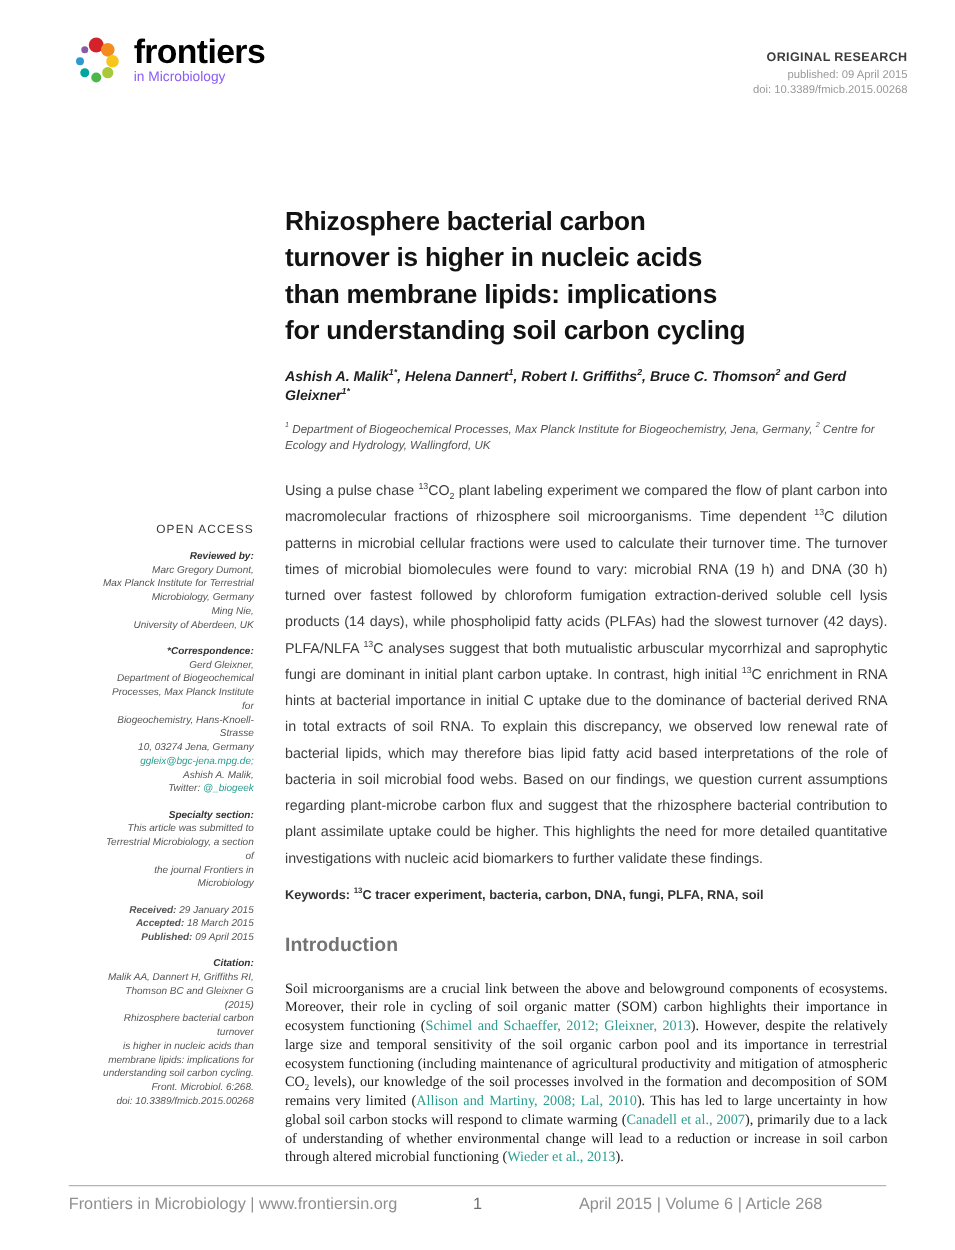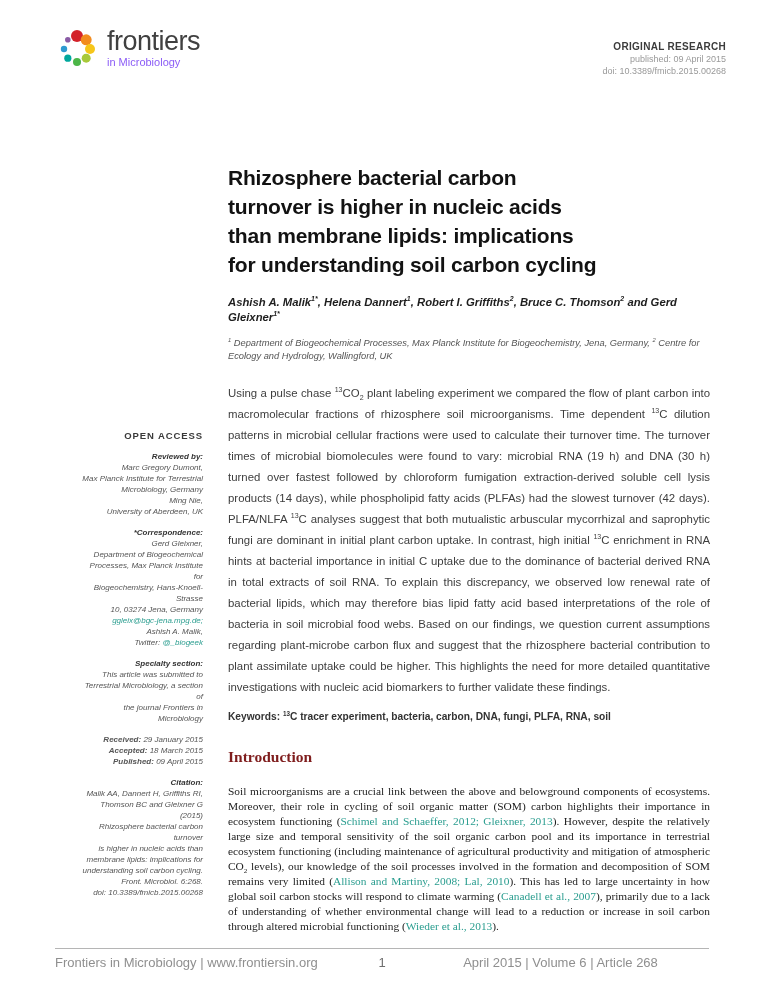--- a/index.html
+++ b/index.html
@@ -2,45 +2,45 @@
 <html style="--accent: #2a9d8f;"><head>
 <meta charset="utf-8">
 <style>
   html,body{margin:0;padding:0;background:#ffffff;}
   .page{position:relative;width:764px;height:1000px;background:#fff;overflow:hidden;
         font-family:"Liberation Sans", sans-serif;color:#222;}
 
   
   .header-logo{position:absolute;left:54px;top:26px;display:flex;align-items:center;gap:7px;}
   .logo-dots{width:46px;height:46px;flex:0 0 auto;}
-  .logo-text .line1{font-size:27px;font-weight:400;color:#404040;line-height:26px;letter-spacing:-0.5px;}
+  .logo-text .line1{font-size:27px;font-weight:700;color:#000000;line-height:26px;letter-spacing:-0.5px;}
   .logo-text .line2{font-size:11px;color:#8b5cf6;line-height:17px;}
   .header-meta{position:absolute;right:38px;top:40px;text-align:right;}
   .header-meta .type{font-size:10px;font-weight:700;color:#3c3c3c;letter-spacing:0.3px;line-height:13px;}
   .header-meta .pub,.header-meta .doi{font-size:9px;color:#999;line-height:12px;}
 
   
   .main{position:absolute;left:228px;top:163px;width:482px;}
   .title{font-size:21px;line-height:29px;font-weight:700;color:#121212;
          letter-spacing:-0.2px;margin:0 0 16px 0;}
   .authors{font-size:11.3px;font-weight:700;font-style:italic;color:#1e1e1e;
            line-height:15px;margin-bottom:12px;}
   .affiliations{font-size:9.3px;font-style:italic;color:#555;line-height:13px;margin-bottom:20px;}
   .abstract{font-size:11.4px;line-height:21px;color:#3d3d3d;text-align:justify;margin-bottom:12px;}
   .keywords{font-size:10.2px;font-weight:700;color:#333;line-height:14px;margin-bottom:24px;}
-  .section-heading{font-size:15.5px;font-weight:700;color:#7f1d1d;margin:0 0 11px 0;font-family:Liberation Serif, serif;}
+  .section-heading{font-size:15.5px;font-weight:700;color:#737373;margin:0 0 11px 0;}
   .body-para{font-family:"Liberation Serif", serif;font-size:11.4px;line-height:15px;
              color:#1c1c1c;text-align:justify;margin-top:18px;}
 
   
   .sidebar{position:absolute;left:80px;width:123px;top:418px;text-align:right;
            font-style:italic;font-size:8px;line-height:11px;color:#555;}
   .sb-section{margin-bottom:10px;}
-  .sb-oa{font-style:normal;font-weight:700;font-size:9.5px;color:#3a3a3a;
-         letter-spacing:0.9px;margin-bottom:4px;margin-top:12px;}
+  .sb-oa{font-style:normal;font-weight:400;font-size:9.5px;color:#3a3a3a;
+         letter-spacing:0.9px;margin-bottom:4px;}
   .sb-label{font-weight:700;color:#333;}
   .sb-line{min-height:11px;}
 
   
   .footer{position:absolute;left:55px;width:654px;top:948px;border-top:1px solid #b5b5b5;
           padding-top:6px;font-size:13px;color:#8f8f8f;display:flex;align-items:baseline;}
   .footer .f-left{flex:1;text-align:left;}
   .footer .f-page{width:60px;text-align:center;color:#6e6e6e;}
   .footer .f-right{flex:1;text-align:center;}
 

